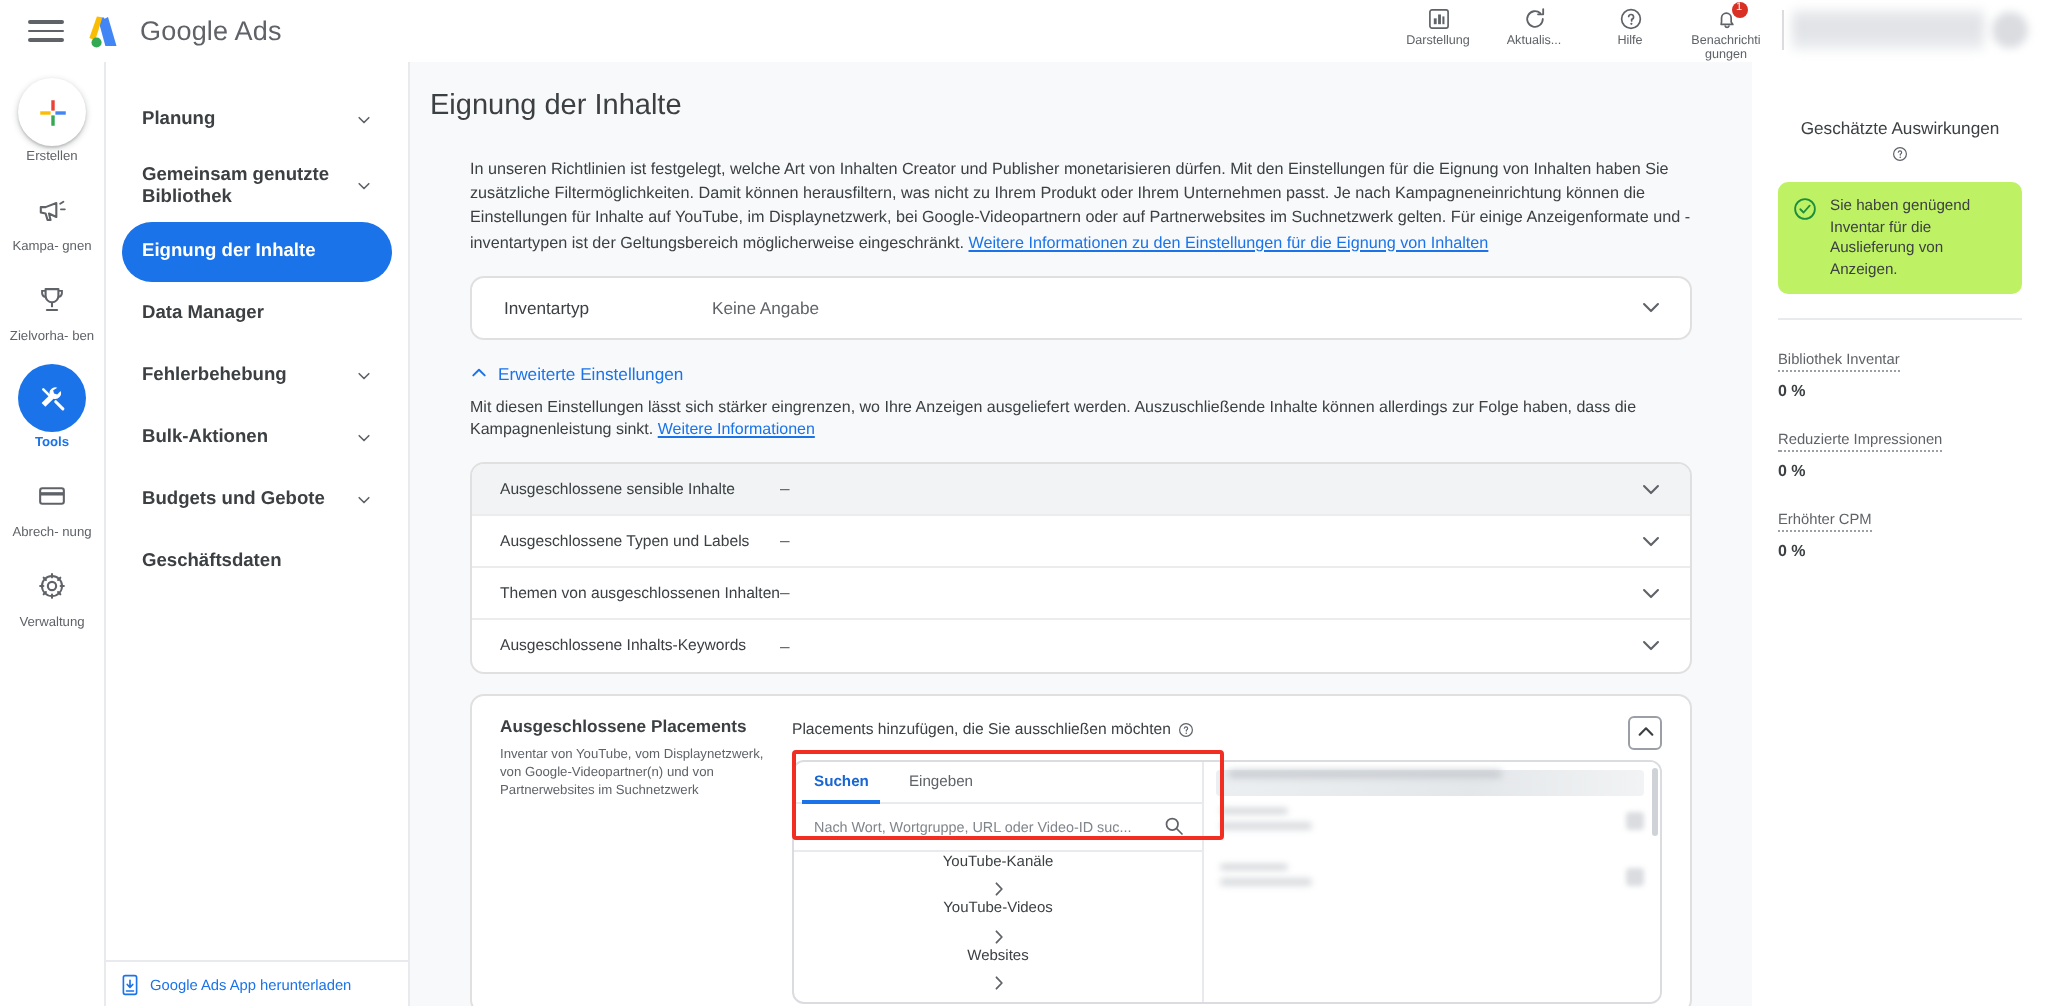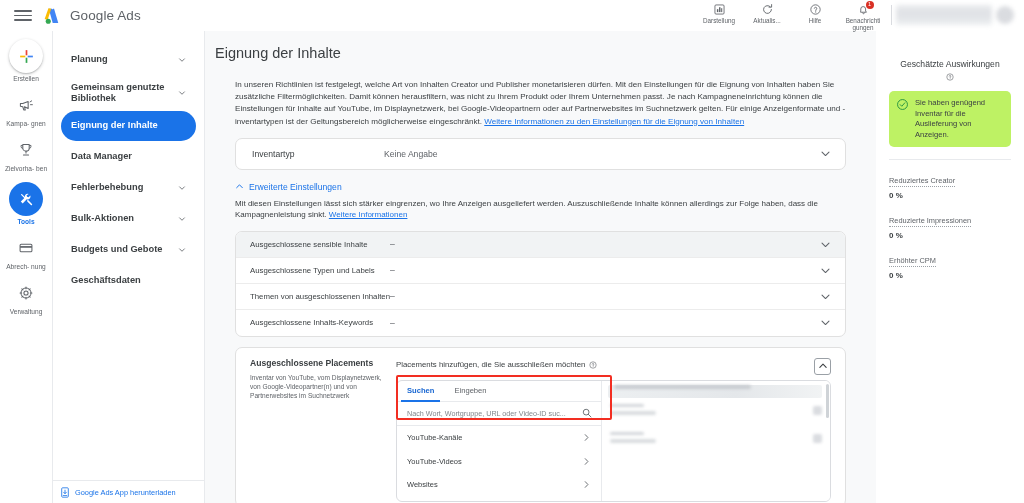--- a/index.html
+++ b/index.html
@@ -128,21 +128,21 @@
   .lnk { color: #1a73e8; text-decoration: underline; cursor: pointer; }
 
   .card {
     margin: 10px 30px 0 30px; background: #fff;
     border: 1px solid #e0e0e0; border-radius: 7px;
   }
   .inv-row {
     height: 30px; display: flex; align-items: center;
     padding: 0 14px 0 16px;
   }
-  .inv-label { font-size: 8.6px; color: #3c4043; width: 132px; }
+  .inv-label { font-size: 8.6px; color: #3c4043; width: 104px; }
   .inv-value { font-size: 8.6px; color: #5f6368; flex: 1; }
 
   .adv-head {
     margin: 12px 30px 0 30px;
     display: flex; align-items: center; gap: 5px; cursor: pointer;
   }
   .adv-head .t { font-size: 8.6px; color: #1a73e8; }
   .adv-desc {
     margin: 6px 30px 0 30px;
     font-size: 8px; line-height: 11.5px; color: #3c4043;
@@ -192,21 +192,21 @@
     content: ""; position: absolute; left: 4px; right: 4px; bottom: -1px;
     height: 2px; background: #1a73e8;
   }
   .srch {
     height: 24px; display: flex; align-items: center; gap: 5px;
     padding: 0 9px 0 10px; border-bottom: 1px solid #e8eaed;
   }
   .srch .ph { font-size: 7.2px; color: #80868b; flex: 1; }
   .opt-row {
     height: 23.5px; display: flex; align-items: center;
-    padding: 0 10px 0 10px; cursor: pointer;
+    padding: 0 10px 0 10px; cursor: pointer; flex-direction: column;
   }
   .opt-row .t { font-size: 7.5px; color: #3c4043; flex: 1; }
   .panel-r { flex: 1; position: relative; background: #fff; }
   .blur-hdr {
     margin: 4px 8px 0 6px; height: 13px; border-radius: 2px;
     background: linear-gradient(90deg,#eceff1 0%,#e4e7ea 60%,#f1f3f4 100%);
   }
   .blur-hdr .bar {
     width: 64%; height: 4px; margin: 4px 0 0 6px; border-radius: 2px;
     background: #c8ccd0; filter: blur(1.8px);
@@ -629,21 +629,21 @@
     <svg width="13" height="13" viewBox="0 0 20 20" style="flex:none">
       <circle cx="10" cy="10" r="7.6" fill="none" stroke="#1e8e3e" stroke-width="1.4"></circle>
       <path d="M6.4 10.2 L8.9 12.7 L13.6 7.4" fill="none" stroke="#1e8e3e" stroke-width="1.4" stroke-linecap="round" stroke-linejoin="round"></path>
     </svg>
     <span class="t">Sie haben genügend Inventar für die Auslieferung von Anzeigen.</span>
   </div>
 
   <div class="rp-sep"></div>
 
   <div class="rp-metric">
-    <span class="rp-mlabel">Reduziertes Creator</span>
+    <span class="rp-mlabel">Bibliothek Inventar</span>
     <div class="rp-mval">0 %</div>
   </div>
   <div class="rp-metric">
     <span class="rp-mlabel">Reduzierte Impressionen</span>
     <div class="rp-mval">0 %</div>
   </div>
   <div class="rp-metric">
     <span class="rp-mlabel">Erhöhter CPM</span>
     <div class="rp-mval">0 %</div>
   </div>

